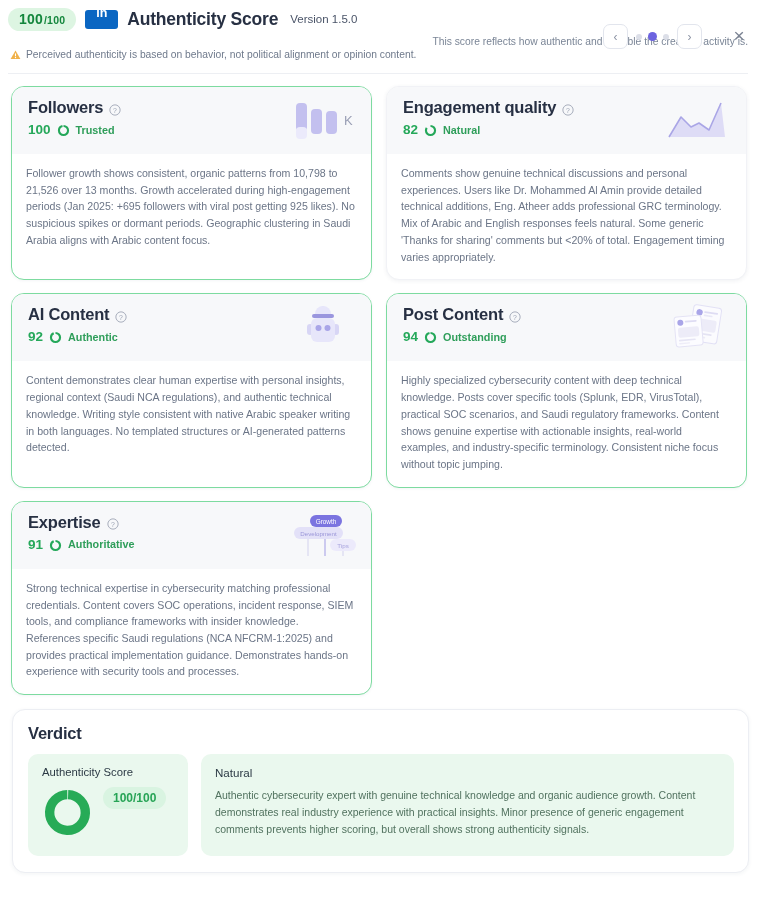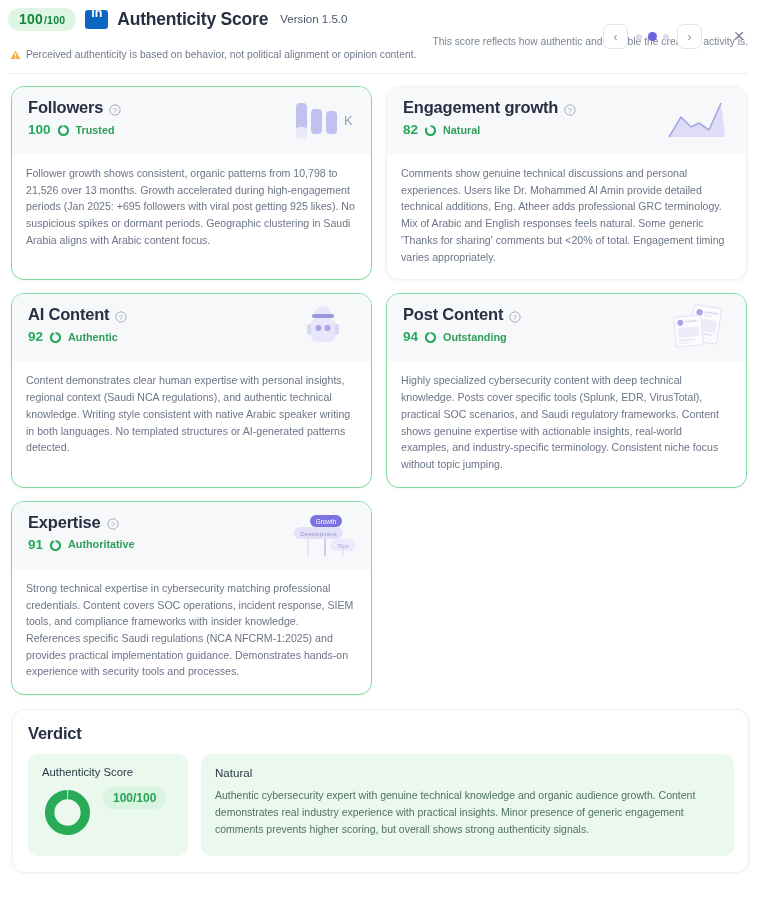--- a/index.html
+++ b/index.html
@@ -15,21 +15,21 @@
   
   .header { padding: 6px 12px 0 8px; position: relative; }
   .header-top { display: flex; align-items: center; gap: 9px; height: 26px; }
   .score-badge {
     background: #ddf5e2; color: #13863c; border-radius: 13px;
     padding: 3px 11px 4px; display: flex; align-items: baseline; gap: 1px;
     font-size: 14px; font-weight: 700; letter-spacing: .2px;
   }
   .score-badge .denom { font-size: 10.5px; font-weight: 700; }
   .li-icon {
-    width: 23px; height: 19px; background: #0a66c2; border-radius: 3px;
+    width: 33px; height: 19px; background: #0a66c2; border-radius: 3px;
     display: flex; align-items: center; justify-content: center;
     color: #fff; font-size: 12.5px; font-weight: 700; font-family: "Liberation Sans", sans-serif;
     line-height: 1; padding-bottom: 12px;
   }
   .app-title { font-size: 17.5px; font-weight: 700; color: #273043; letter-spacing: -.2px; }
   .app-version { font-size: 11.5px; color: #4a5468; font-weight: 400; margin-left: 3px; }
 
   .subtitle { font-size: 10.3px; color: #7a8596; margin: 4px 0 2px 2px; text-align: right; }
   .warn-line { display: flex; align-items: flex-start; gap: 5px; margin: 2px 0 0 2px; font-size: 10.3px; color: #6f7a8c; }
   .warn-ico { flex: 0 0 auto; margin-top: 1px; }
@@ -184,21 +184,21 @@
           </svg>
         </div>
       </div>
       <div class="card-body">Follower growth shows consistent, organic patterns from 10,798 to 21,526 over 13 months. Growth accelerated during high-engagement periods (Jan 2025: +695 followers with viral post getting 925 likes). No suspicious spikes or dormant periods. Geographic clustering in Saudi Arabia aligns with Arabic content focus.</div>
     </div>
 
     <div class="card plain">
       <div class="card-head">
         <div class="ch-left">
           <div class="ch-title-row">
-            <span class="ch-title">Engagement growth</span>
+            <span class="ch-title">Engagement quality</span>
             <span class="q-ico">
               <svg width="12" height="12" viewBox="0 0 14 14">
                   <circle cx="7" cy="7" r="6" fill="none" stroke="#9aa2b2" stroke-width="1"></circle>
                   <text x="7" y="10.2" font-size="8" fill="#9aa2b2" text-anchor="middle" font-family="Liberation Sans">?</text>
                 </svg>
             </span>
           </div>
           <div class="ch-score-row">
             <span class="ch-score">82</span>
             <span class="ring">

